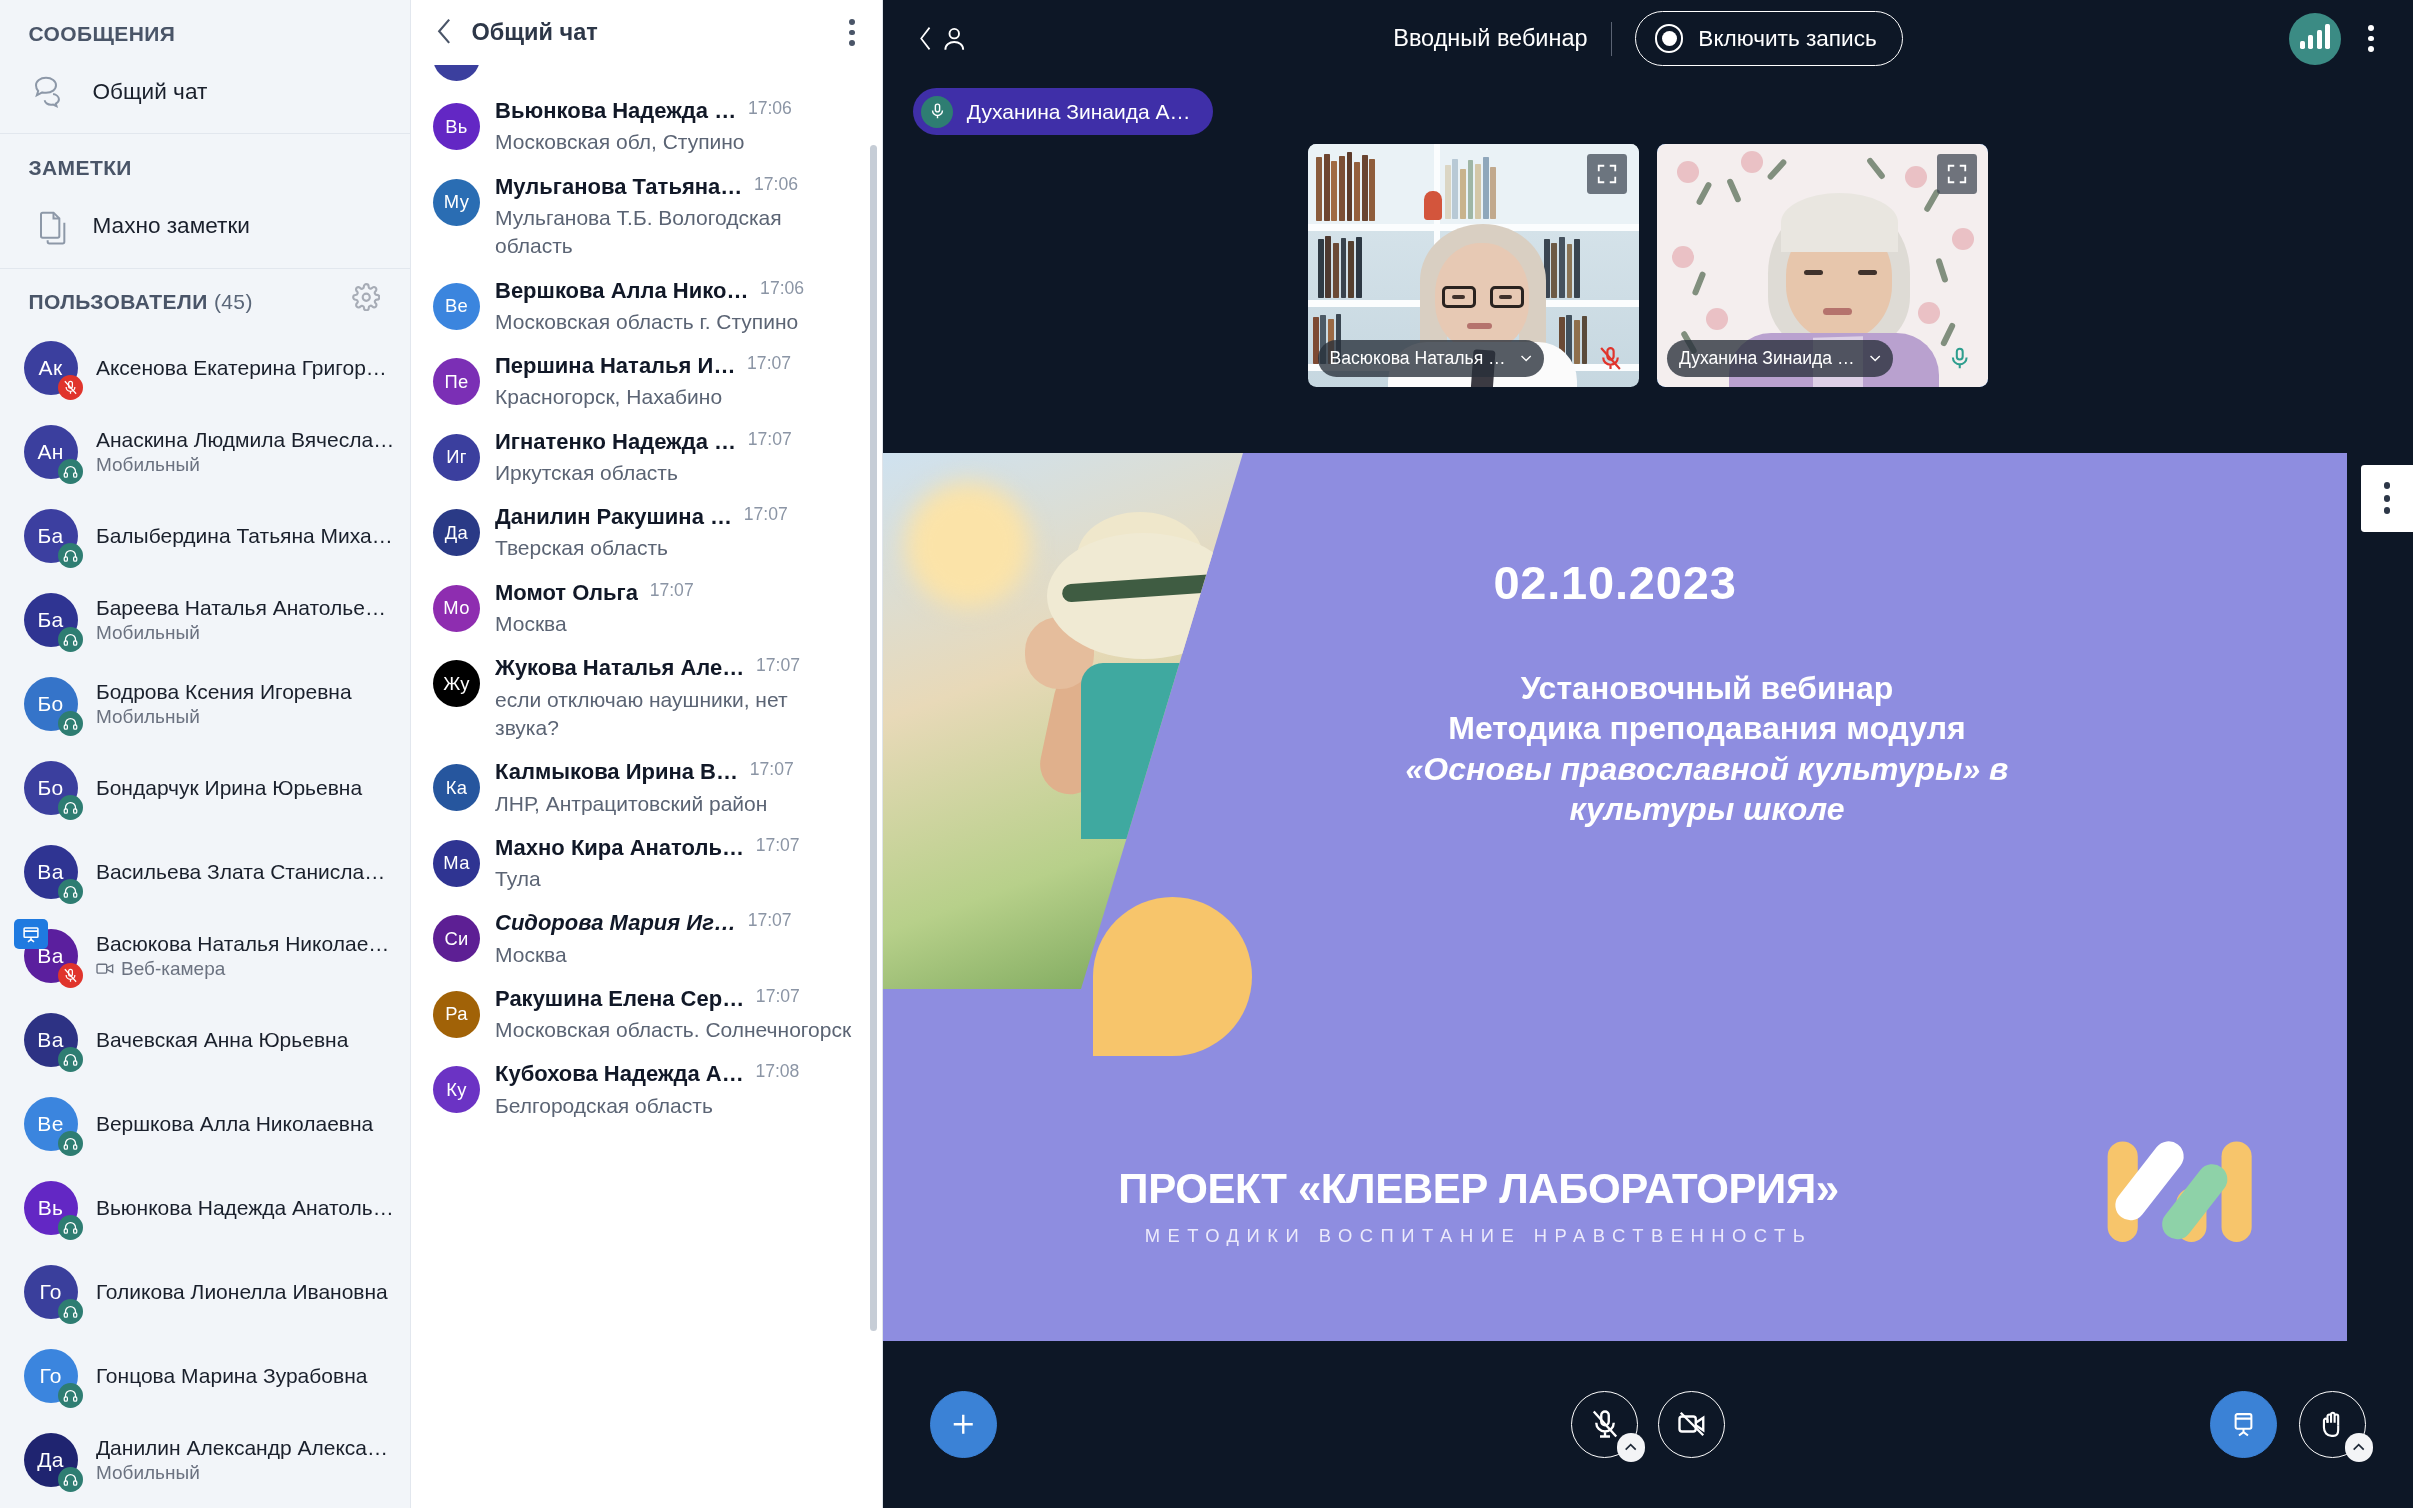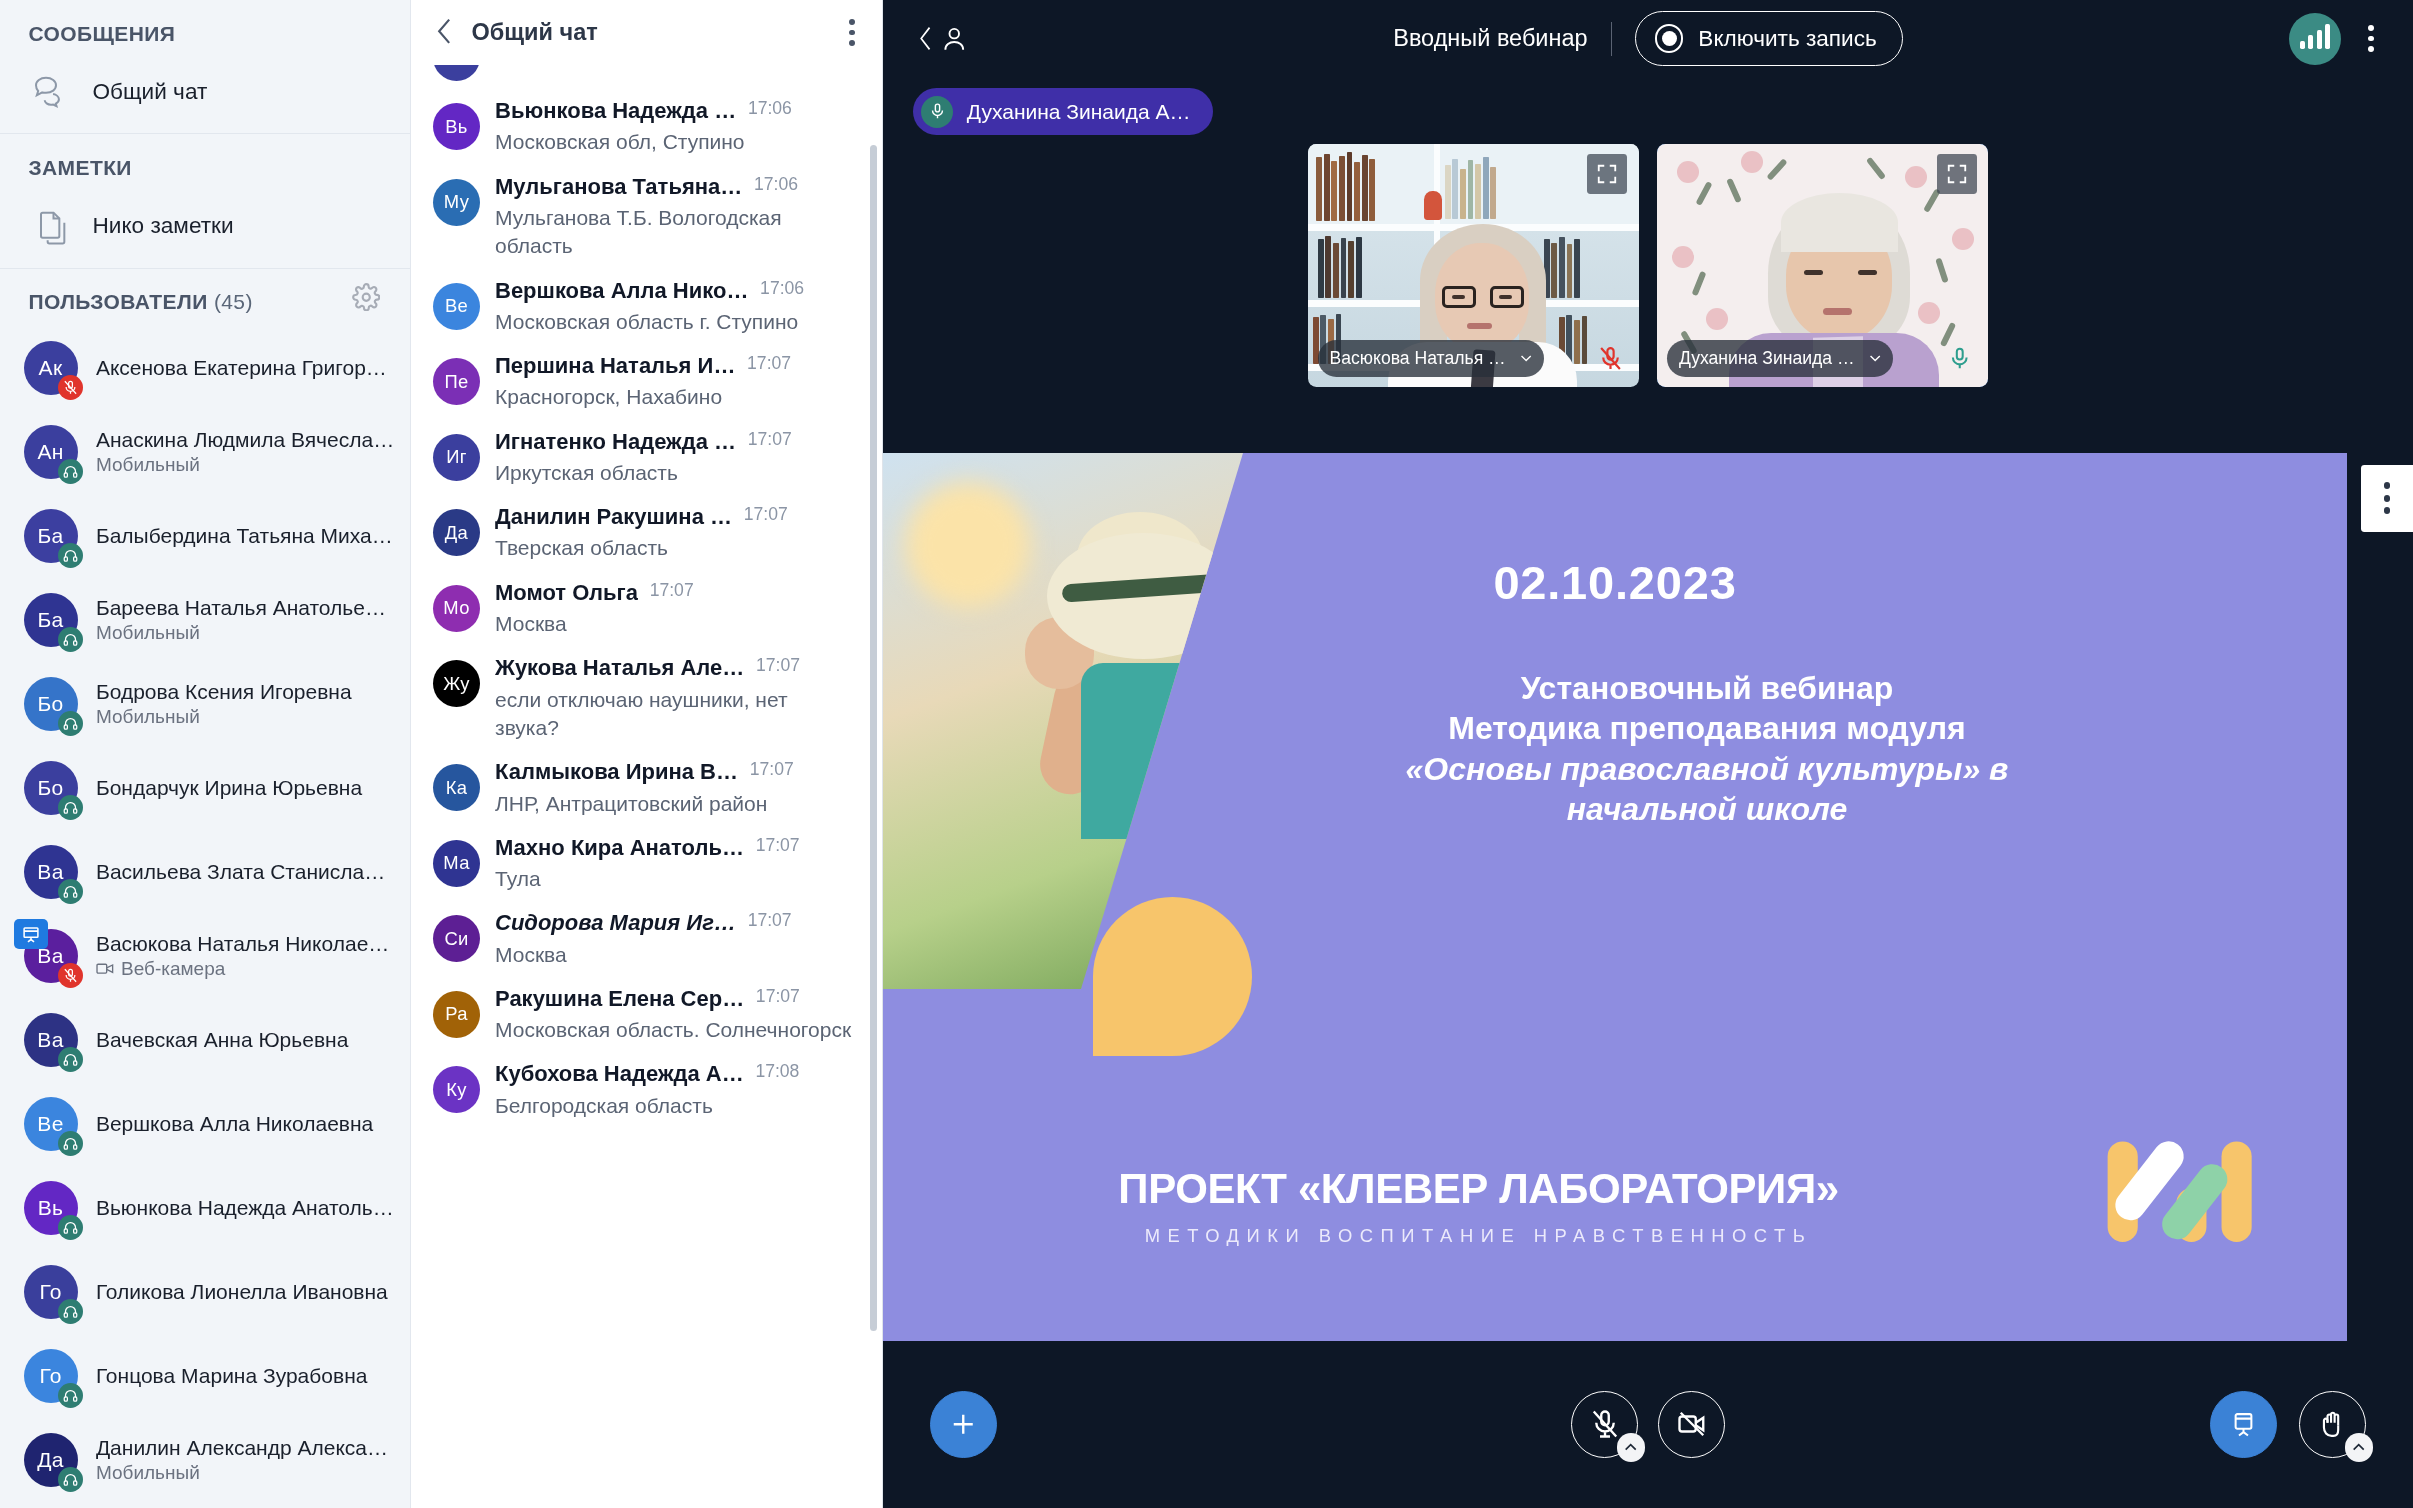--- a/index.html
+++ b/index.html
@@ -267,21 +267,21 @@
 
     <div class="sb-section-head">ЗАМЕТКИ</div>
     <div class="sb-item">
       <span class="ico">
         <svg width="40" height="40" viewBox="0 0 48 48" fill="none" stroke="#8d98a8" stroke-width="2.4">
           <path d="M14 8h13l7 7v21a2 2 0 0 1-2 2H14a2 2 0 0 1-2-2V10a2 2 0 0 1 2-2z"></path>
           <path d="M27 8v7h7"></path>
           <path d="M20 41v2a2 2 0 0 0 2 2h16a2 2 0 0 0 2-2V20"></path>
         </svg>
       </span>
-      <span class="lbl">Нико заметки</span>
+      <span class="lbl">Махно заметки</span>
     </div>
     <div class="divider"></div>
 
     <div class="sb-head-row">
       <div class="sb-section-head" style="padding-right:0">
         <span>ПОЛЬЗОВАТЕЛИ</span>
         <span class="count">(45)</span>
       </div>
       <span class="gear">
         <svg width="28.5" height="28.5" viewBox="0 0 24 24" fill="none" stroke="#6b7280" stroke-width="1.8">
@@ -909,21 +909,21 @@
           <div class="ph-hat2"></div>
           <div class="ph-hat"></div>
           <div class="ph-band"></div>
         </div>
         <div class="slide-blob"></div>
         <div class="slide-date">02.10.2023</div>
         <div class="slide-title">
           <div>Установочный вебинар</div>
           <div>Методика преподавания модуля</div>
           <div class="it">«Основы православной культуры» в</div>
-          <div class="it">начальной школе</div>
+          <div class="it">культуры школе</div>
         </div>
         <div class="brand">
           <div class="brand-main">ПРОЕКТ «КЛЕВЕР ЛАБОРАТОРИЯ»</div>
           <div class="brand-sub">МЕТОДИКИ   ВОСПИТАНИЕ   НРАВСТВЕННОСТЬ</div>
         </div>
         <div class="logo">
           <svg width="168" height="134" viewBox="0 0 200 160">
             <rect x="10" y="28" width="36" height="120" rx="18" fill="#f7c56b"></rect>
             <rect x="146" y="28" width="36" height="120" rx="18" fill="#f7c56b"></rect>
             <rect x="92" y="84" width="36" height="64" rx="18" fill="#f7c56b"></rect>

